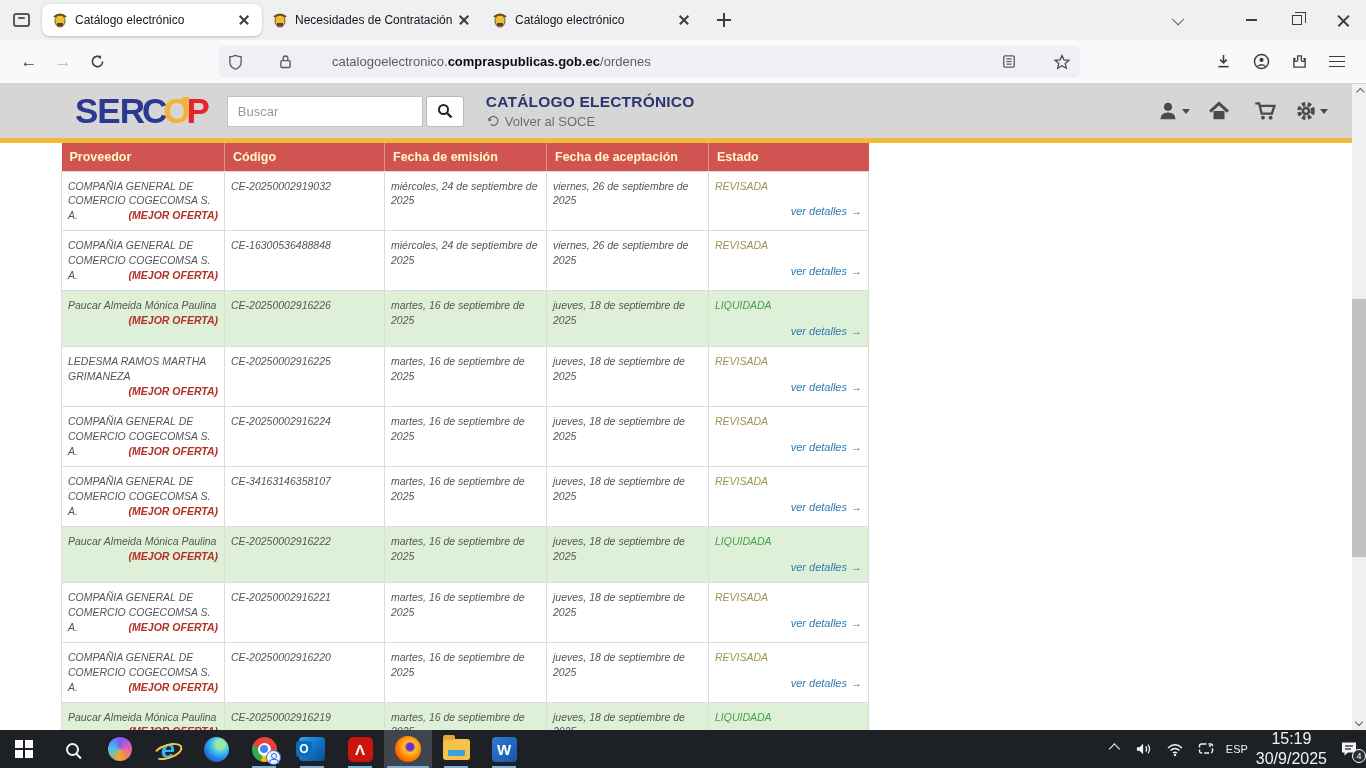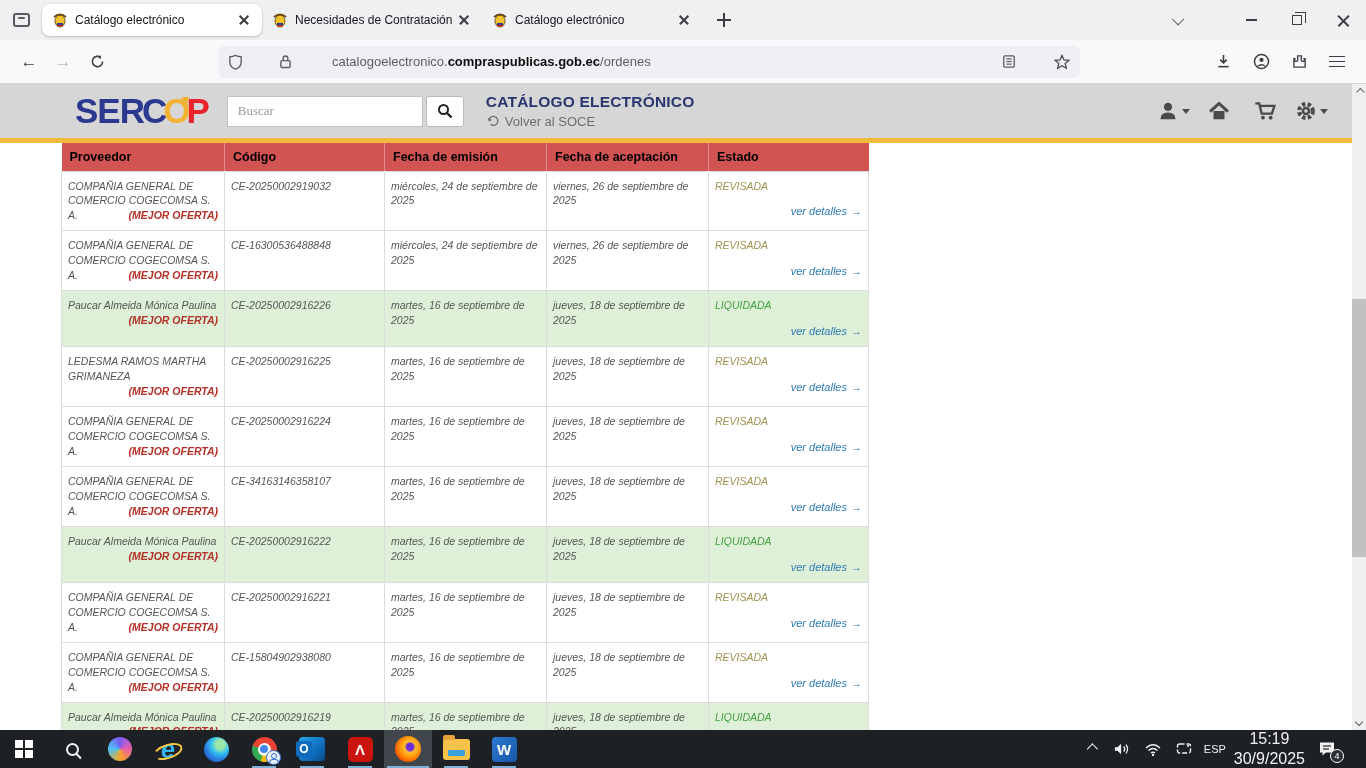--- a/index.html
+++ b/index.html
@@ -47,40 +47,40 @@
   .burger::before { content:""; position:absolute; left:0; right:0; top:0; height:1.8px; background:#3e3e42; box-shadow:0 5px 0 #3e3e42, 0 10px 0 #3e3e42; }
 
   
   .site-header { height:54px; background:#d6d6d6; display:flex; align-items:center; padding:0 32px 0 75px; }
   .logo { font-size:35px; font-weight:800; letter-spacing:-1px; display:flex; align-items:center; white-space:nowrap; }
   .logo .l1 { color:#2b3990; }
   .logo .l2 { color:#2b3990; margin-left:-2px; }
   .logo .lo { color:#f5b335; position:relative; margin:0 -3px; }
   .logo .lo::after { content:""; position:absolute; top:3px; right:-1px; width:0; height:0; border-left:7px solid #f5b335; border-top:5px solid transparent; border-bottom:5px solid transparent; transform:rotate(-40deg); }
   .logo .l3 { color:#e8232a; }
-  .search-wrap { display:flex; align-items:center; margin-left:18px;font-family:Liberation Serif, serif; }
+  .search-wrap { display:flex; align-items:center; margin-left:18px; }
   .search-input { width:196px; height:31px; border:1px solid #c3c3c3; background:#fff; font-size:13px; padding:0 10px; color:#333; outline:none; font-family:inherit; }
   .search-input::placeholder { color:#9a9a9a; }
   .search-btn { width:38px; height:31px; background:#fff; border:1px solid #b9b9b9; margin-left:3px; border-radius:3px; display:flex; align-items:center; justify-content:center; }
   .title-block { margin-left:22px; }
   .page-title { color:#28356f; font-size:15.5px; font-weight:800; letter-spacing:.2px; }
   .back-row { display:flex; align-items:center; margin-top:3px; color:#6e6e6e; font-size:13px; gap:5px; }
   .hdr-icons { display:flex; align-items:center; margin-left:auto; gap:0; }
   .hdr-ico { display:flex; align-items:center; justify-content:center; width:46px; height:40px; }
   .caret { width:0; height:0; border-left:4px solid transparent; border-right:4px solid transparent; border-top:5px solid #4a4a4a; margin-left:3px; }
   .account-block { margin-left:6px; width:212px; line-height:1.35; }
   .acct-title { font-size:13.5px; font-weight:700; color:#151515; white-space:nowrap; }
   .acct-num { font-size:13px; color:#2e2e2e; }
 
   .yellow-bar { height:5px; background:#f2ba3a; }
 
   
   .content { position:relative; height:587px; background:#fff; }
   table.orders { border-collapse:collapse; table-layout:fixed; width:807px; margin-left:61px; }
-  .orders th { background:#d25452; color:#000000; font-size:12.5px; font-weight:700; text-align:left; padding:6px 8px; height:28px; border-right:1px solid rgba(255,255,255,.35); }
+  .orders th { background:#d25452; color:#fef9c3; font-size:12.5px; font-weight:700; text-align:left; padding:6px 8px; height:28px; border-right:1px solid rgba(255,255,255,.35); }
   .orders th:last-child { border-right:none; }
   .orders td { border:1px solid #dcdcdc; font-size:10.5px; color:#555; padding:7px 6px; vertical-align:top; line-height:1.42;font-style:italic; }
   .orders tr.hl td { background:#dff0d8; }
   .mejor { float:right; color:#b33127; font-weight:700; }
   .status { font-size:10.5px; }
   .status.revisada { color:#9e9350; }
   .status.liquidada { color:#42a142; }
   .detail-row { text-align:right; margin-top:11px; }
   .detail-link { color:#2d7bb2; font-size:11px; text-decoration:none; }
   .detail-arrow { color:#2d7bb2; font-weight:700; margin-left:4px; font-size:11px; }
@@ -115,21 +115,21 @@
   .chrome-badge::before { content:""; position:absolute; left:4.5px; top:2.5px; width:4px; height:4px; border-radius:50%; border:1.2px solid #3b6fd4; }
   .chrome-badge::after { content:""; position:absolute; left:2.5px; top:8px; width:8px; height:4px; border-radius:4px 4px 0 0; border:1.2px solid #3b6fd4; border-bottom:none; }
   .outlook-ico { width:26px; height:24px; background:linear-gradient(135deg,#28a8ea 0%,#0f6cbd 60%,#0a4f8f 100%); border-radius:4px; position:relative; }
   .outlook-o { position:absolute; left:-3px; top:4px; width:16px; height:16px; background:#0f6cbd; border-radius:3px; color:#fff; font-size:12px; font-weight:700; text-align:center; line-height:16px; }
   .acrobat-ico { width:25px; height:25px; background:#c9150e; border-radius:5px; color:#fff; font-weight:700; font-size:15px; display:flex; align-items:center; justify-content:center; }
   .firefox-ico { width:26px; height:26px; border-radius:50%; background:radial-gradient(circle at 58% 42%,#6a2bda 0 16%,#ffbd2e 26%,#ff9a0e 45%,#ff6a00 65%,#e3340f 88%); }
   .explorer-ico { width:27px; height:21px; background:#f6c24a; border-radius:3px; position:relative; }
   .explorer-ico::before { content:""; position:absolute; top:-4px; left:0; width:12px; height:5px; background:#e8a33d; border-radius:2px 2px 0 0; }
   .explorer-ico::after { content:""; position:absolute; left:5px; right:5px; bottom:4px; height:6px; background:#3ba1dd; border-radius:1px; }
   .word-ico { width:25px; height:25px; background:linear-gradient(135deg,#2b7cd3,#1856a8); border-radius:4px; color:#fff; font-weight:700; font-size:15px; display:flex; align-items:center; justify-content:center; }
-  .tray { margin-left:auto; display:flex; align-items:center; gap:7px; padding-right:24px; color:#f2f2f2; }
+  .tray { margin-left:auto; display:flex; align-items:center; gap:7px; padding-right:2px; color:#f2f2f2; }
   .tray-item { display:flex; align-items:center; justify-content:center; min-width:24px; height:38px; font-size:11px; }
   .tray-chev { width:8px; height:8px; border-left:1.7px solid #f2f2f2; border-bottom:1.7px solid #f2f2f2; transform:rotate(135deg) translate(-1px,-1px); }
   .clock { text-align:center; line-height:1.25; font-size:16px; min-width:58px; }
   .notif { position:relative; width:30px; }
   .notif-badge { position:absolute; right:-2px; bottom:5px; width:14px; height:14px; border-radius:50%; background:#2b2f36; border:1px solid #fff; color:#fff; font-size:9px; display:flex; align-items:center; justify-content:center; }
 </style>
 </head>
 <body>
 
 <div class="tabstrip">
@@ -401,21 +401,21 @@
           <td>CE-20250002916221</td>
           <td>martes, 16 de septiembre de 2025</td>
           <td>jueves, 18 de septiembre de 2025</td>
           <td>
             <div class="status revisada">REVISADA</div>
             <div class="detail-row"><a class="detail-link" href="#">ver detalles</a><span class="detail-arrow">→</span></div>
           </td>
         </tr>
         <tr>
           <td><span>COMPAÑIA GENERAL DE COMERCIO COGECOMSA S. A. </span><span class="mejor">(MEJOR OFERTA)</span></td>
-          <td>CE-15804902938080</td>
+          <td>CE-20250002916220</td>
           <td>martes, 16 de septiembre de 2025</td>
           <td>jueves, 18 de septiembre de 2025</td>
           <td>
             <div class="status revisada">REVISADA</div>
             <div class="detail-row"><a class="detail-link" href="#">ver detalles</a><span class="detail-arrow">→</span></div>
           </td>
         </tr>
         <tr class="hl">
           <td><span>Paucar Almeida Mónica Paulina </span><span class="mejor">(MEJOR OFERTA)</span></td>
           <td>CE-20250002916219</td>

